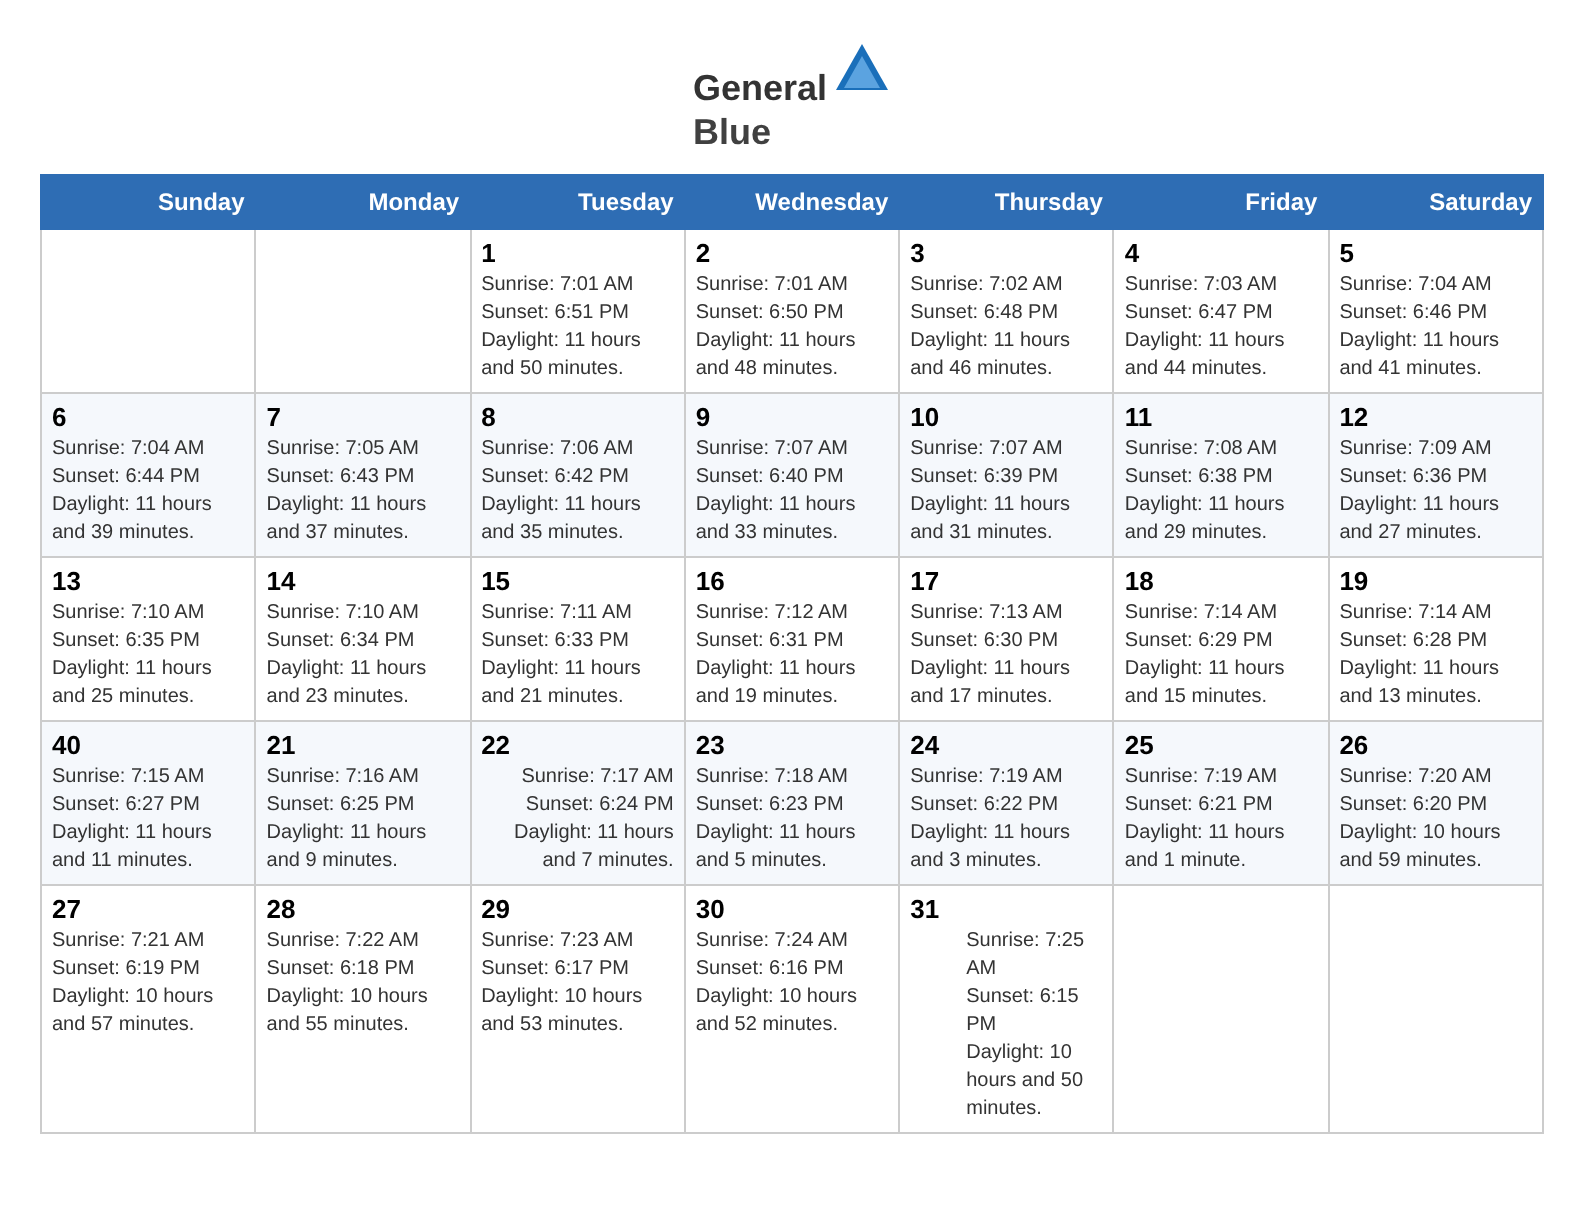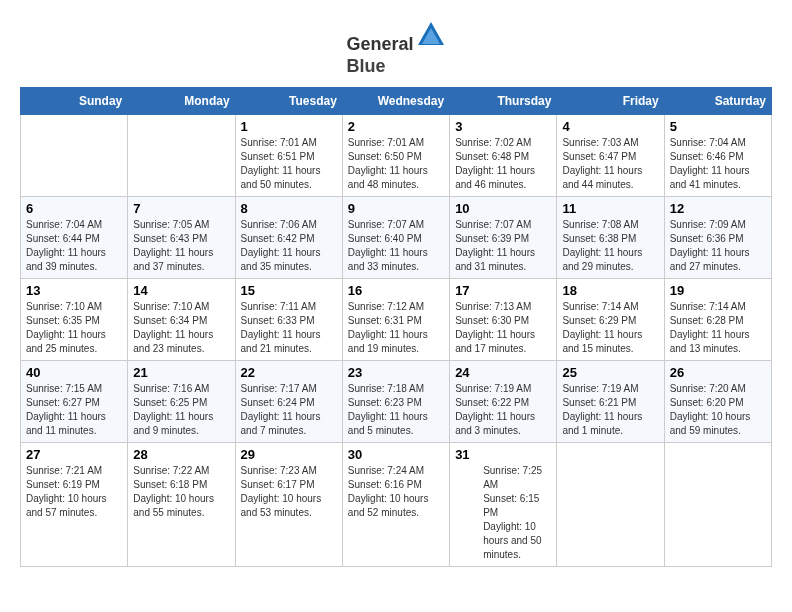--- a/index.html
+++ b/index.html
@@ -247,21 +247,21 @@
 Daylight: 11 hours and 11 minutes.</div>
         </td>
         <td>
           <span class="day-number">21</span>
           <div class="day-info" style="white-space: pre-line;">Sunrise: 7:16 AM
 Sunset: 6:25 PM
 Daylight: 11 hours and 9 minutes.</div>
         </td>
         <td>
           <span class="day-number">22</span>
-          <div class="day-info" style="white-space: pre-line;">Sunrise: 7:17 AM
+          <div class="day-info" style="white-space: pre-line; text-align: right;">Sunrise: 7:17 AM
 Sunset: 6:24 PM
 Daylight: 11 hours and 7 minutes.</div>
         </td>
         <td>
           <span class="day-number">23</span>
           <div class="day-info" style="white-space: pre-line;">Sunrise: 7:18 AM
 Sunset: 6:23 PM
 Daylight: 11 hours and 5 minutes.</div>
         </td>
         <td>

